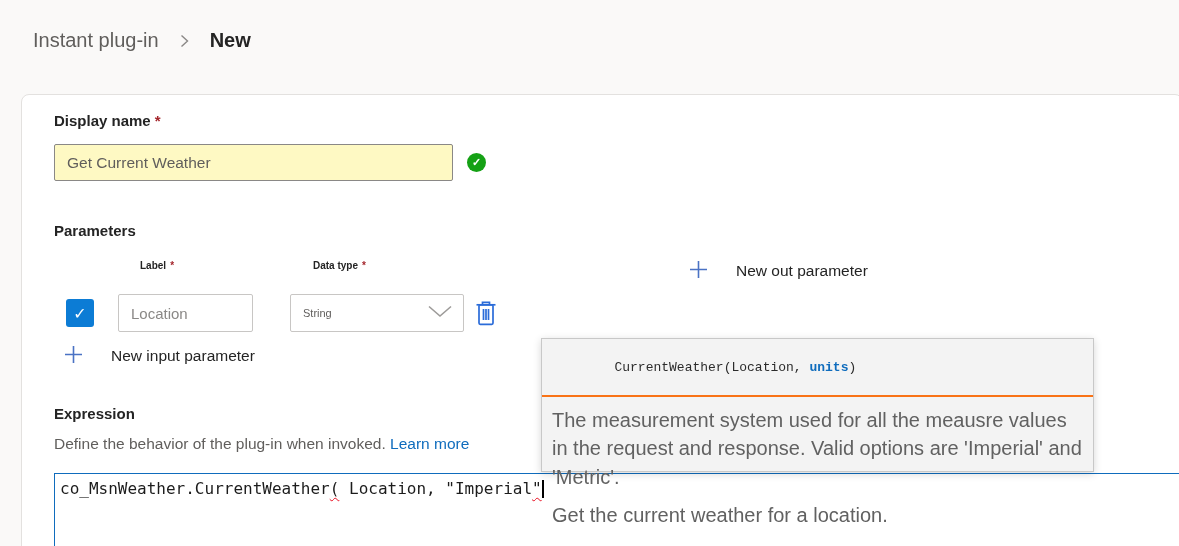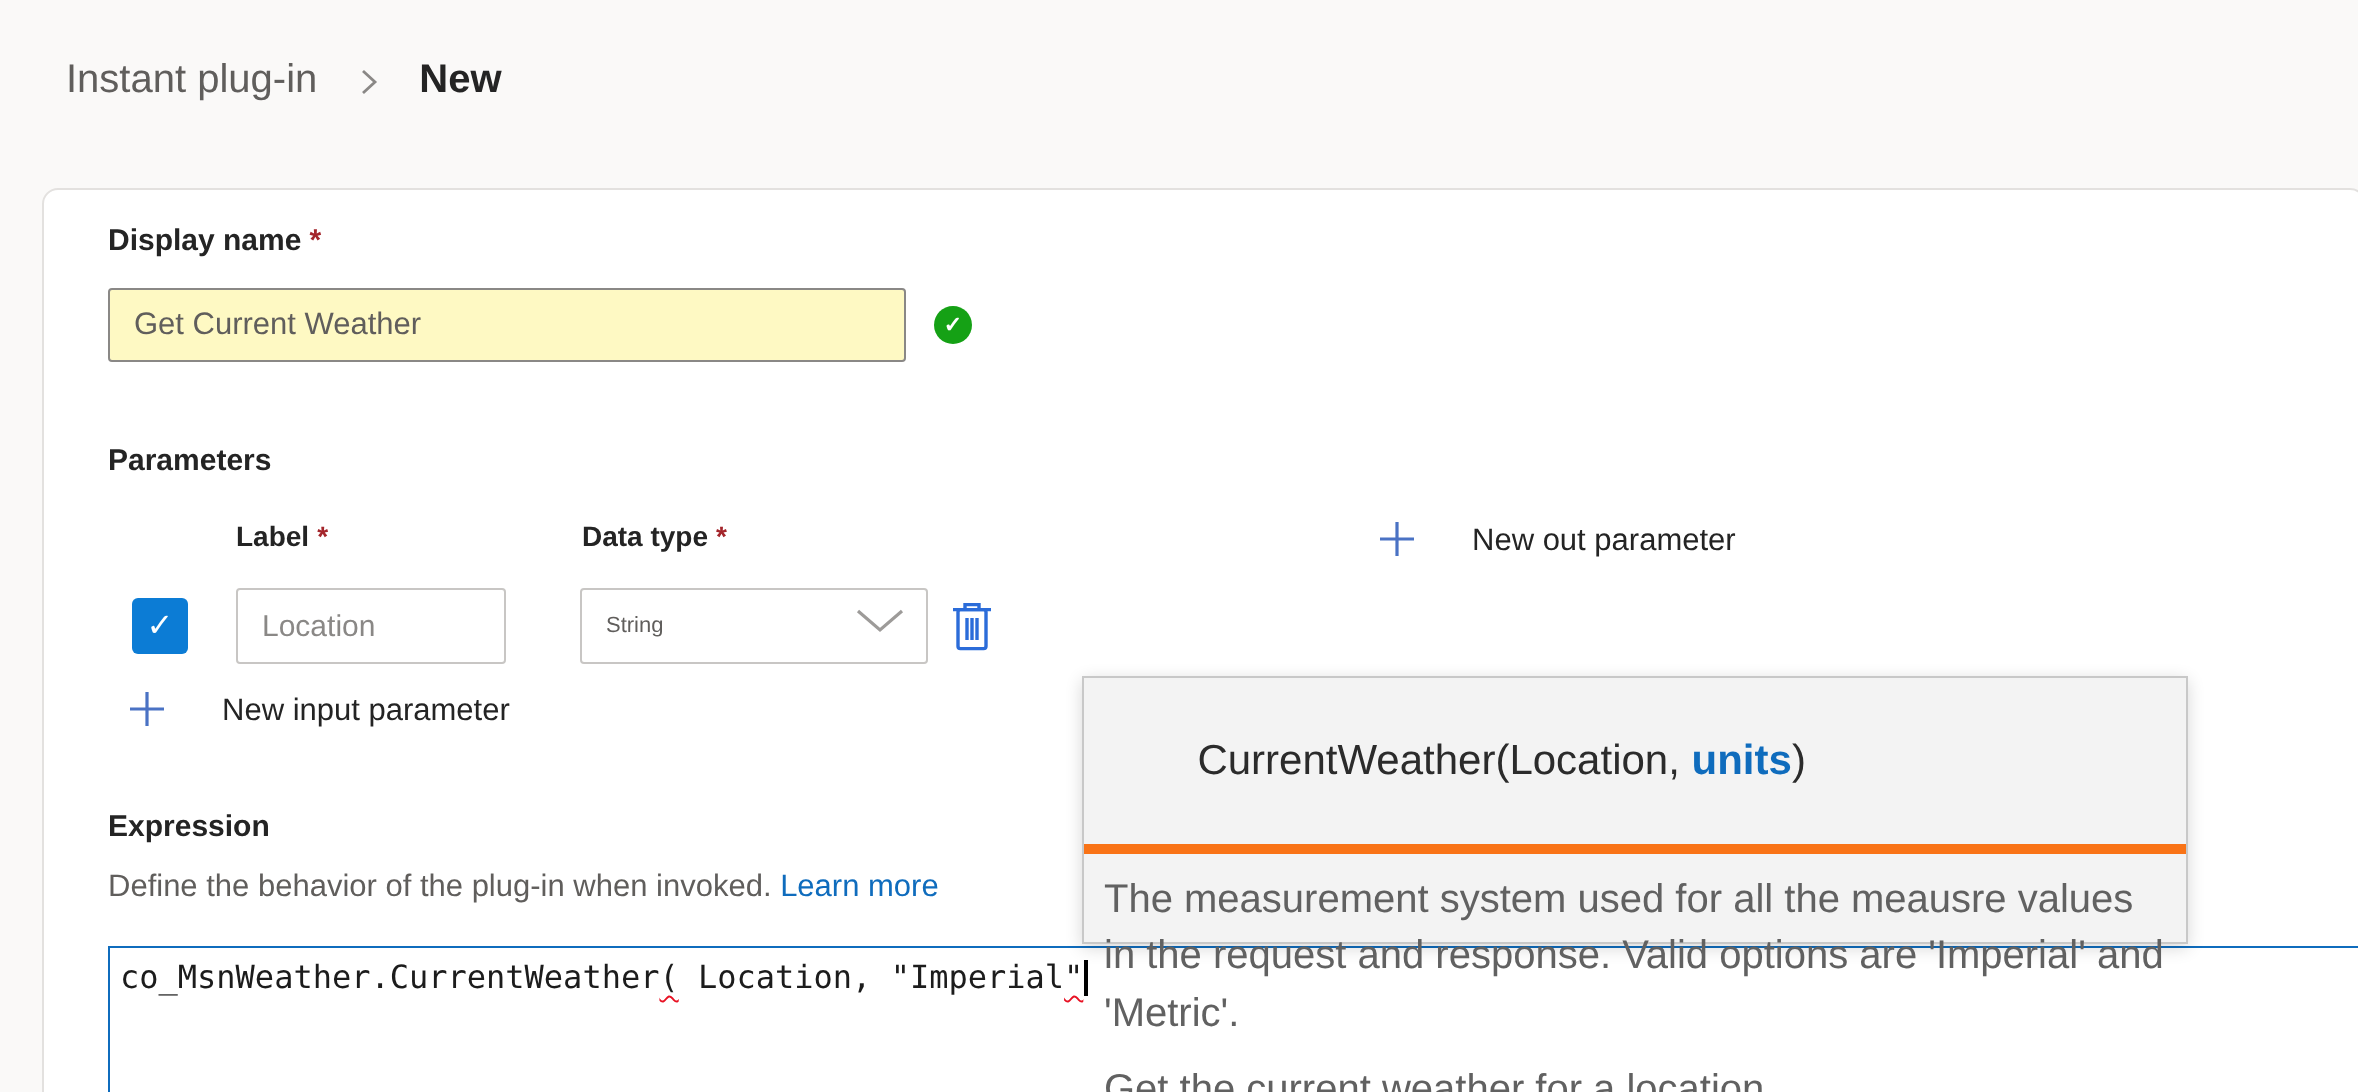--- a/index.html
+++ b/index.html
@@ -19,21 +19,21 @@
   .crumb-current { color:#242424; font-weight:700; }
 
   
   .card {
     position:absolute; left:21px; top:94px; width:1162px; height:460px;
     background:#ffffff; border:1px solid #e3e1df; border-radius:8px 8px 0 0;
   }
 
   .field-label { position:absolute; font-size:15px; font-weight:700; color:#242424; }
   .req { color:#a4262c; font-weight:700; margin-left:4px; }
-  .col-head { position:absolute; font-size:14px; font-weight:700; color:#242424; }
+  .col-head { position:absolute; font-size:10px; font-weight:700; color:#242424;margin-left:22px; }
 
   .display-label { left:32px; top:17px; }
   .display-input {
     position:absolute; left:32px; top:49px; width:399px; height:37px;
     border:1px solid #8a8886; border-radius:2px; background:#fef9c3;
     font-family:"Liberation Sans", sans-serif; font-size:15.5px; color:#605e5c;
     padding:0 12px; outline:none;
   }
   .valid-badge {
     position:absolute; left:445px; top:58px; width:19px; height:19px; border-radius:50%;
@@ -89,23 +89,23 @@
   }
   .caret { display:inline-block; width:2px; height:18px; background:#000; vertical-align:text-bottom; }
 
   
   .tooltip {
     position:absolute; left:519px; top:243px; width:553px; height:134px;
     background:#f3f3f3; border:1px solid #c8c8c8;
     box-shadow:0 2px 8px rgba(0,0,0,0.16); z-index:5;
   }
   .tooltip-sig {
-    font-family:Liberation Sans, sans-serif;
-    font-size:21px; color:#2b2b2b; padding:6px 10px 5px 10px;
-    border-bottom:5px solid #f97316; white-space:pre;
+    font-family:Liberation Mono, monospace;
+    font-size:13px; color:#2b2b2b; padding:6px 10px 5px 10px;
+    border-bottom:2px solid #f97316; white-space:pre;
   }
   .tooltip-sig .active-param { color:#0f6cbd; font-weight:700; }
   .tooltip-body { padding:9px 10px; font-size:20px; color:#616161; line-height:1.42; }
   .tooltip-body .doc2 { margin-top:10px; }
 </style>
 </head>
 <body>
 
 <div class="stage">
 

